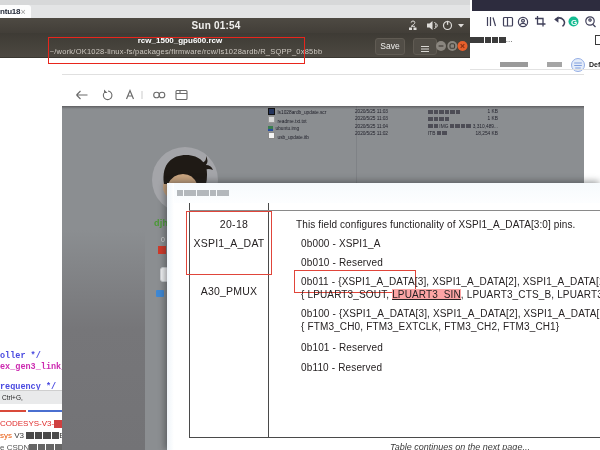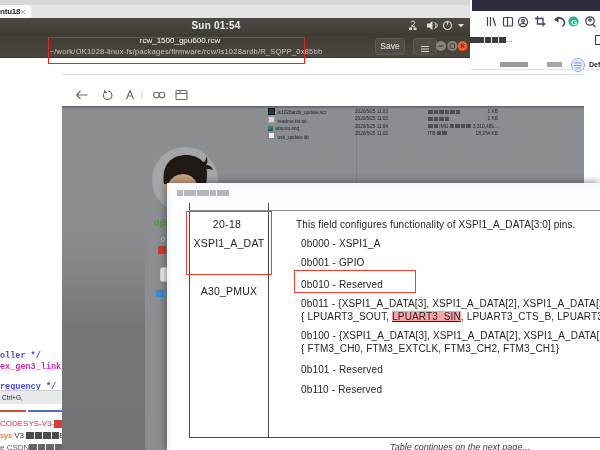--- a/index.html
+++ b/index.html
@@ -74,21 +74,21 @@
         <rect x="7.5" y="7.5" width="3" height="2.5"></rect>
     <path d="M21,3.5 h2.5 l3,-2.5 v9 l-3,-2.5 h-2.5 z"></path>
     <path d="M28.5,2 a5,5 0 0 1 0,7 M30.5,3.5 a3,3 0 0 1 0,4" stroke="#dedcd9" stroke-width="1" fill="none"></path>
     <circle cx="41.5" cy="5.5" r="4" fill="none" stroke="#dedcd9" stroke-width="1.2"></circle>
     <rect x="40.9" y="0.8" width="1.3" height="4"></rect>
     <path d="M52,4 l3,3.5 3,-3.5 z"></path>
   </g>
 </svg>
 
 <div class="abs" style="left:0;top:33px;width:470px;height:23.5px;background:linear-gradient(#3e3b35,#4c4841);border-bottom:1px solid #3a3731;"></div>
-<div class="abs" style="left:0;top:36px;width:360px;text-align:center;font-size:8px;font-weight:normal;color:#ffffff;">rcw_1500_gpu600.rcw</div>
+<div class="abs" style="left:0;top:36px;width:360px;text-align:center;font-size:8px;font-weight:bold;color:#ffffff;">rcw_1500_gpu600.rcw</div>
 <div class="abs" style="left:6px;top:46.5px;width:360px;text-align:center;font-size:7.5px;letter-spacing:0.22px;color:#cdc8c1;">~/work/OK1028-linux-fs/packages/firmware/rcw/ls1028ardb/R_SQPP_0x85bb</div>
 <div class="abs" style="left:375px;top:37.5px;width:28px;height:15px;background:#514d46;border:1px solid #605b53;border-radius:3px;text-align:center;font-size:8.5px;color:#f0efed;line-height:15px;">Save</div>
 <div class="abs" style="left:413px;top:37.5px;width:22px;height:15px;background:#514d46;border:1px solid #605b53;border-radius:3px;text-align:center;color:#d9d7d3;">
   <svg width="10" height="8" style="margin-top:3.5px;">
         <path d="M1,1.5 h8 M1,4 h8 M1,6.5 h8" stroke="#d9d7d3" stroke-width="1.1"></path>
       </svg>
 </div>
 <svg class="abs" style="left:435px;top:39.5px;" width="34" height="12" viewBox="0 0 34 12">
   <circle cx="6" cy="6" r="5" fill="#8a867f"></circle>
   <path d="M3.6,6 h4.8" stroke="#403c36" stroke-width="1.2"></path>
@@ -165,32 +165,31 @@
 
 <div class="abs" style="left:177px;top:190px;font-size:0;line-height:0;white-space:nowrap;">
   <span class="cjk" style="background:#b4b8bc;width:6px;height:5.5px;margin-right:0.6px;"></span><span class="cjk" style="background:#b4b8bc;width:6px;height:5.5px;margin-right:0.6px;"></span><span class="cjk" style="background:#b4b8bc;width:6px;height:5.5px;margin-right:0.6px;"></span><span class="cjk" style="background:#b4b8bc;width:6px;height:5.5px;margin-right:0.6px;"></span><span class="cjk" style="background:#b4b8bc;width:6px;height:5.5px;margin-right:0.6px;"></span><span class="cjk" style="background:#b4b8bc;width:6px;height:5.5px;margin-right:0.6px;"></span><span class="cjk" style="background:#b4b8bc;width:6px;height:5.5px;margin-right:0.6px;"></span><span class="cjk" style="background:#b4b8bc;width:6px;height:5.5px;"></span>
 </div>
 
 <div class="abs" style="left:189px;top:203px;width:1px;height:234px;background:#4a4a4a;"></div>
 <div class="abs" style="left:268px;top:203px;width:1px;height:234px;background:#4a4a4a;"></div>
 <div class="abs" style="left:189px;top:210px;width:411px;height:1px;background:#8a8a8a;"></div>
 <div class="abs" style="left:189px;top:437px;width:411px;height:1px;background:#4a4a4a;"></div>
 
-<div class="abs" style="left:187px;top:218px;width:80px;text-align:center;font-size:10.5px;letter-spacing:0.3px;color:#262223;">20-18</div>
+<div class="abs" style="left:194px;top:218px;width:80px;text-align:center;font-size:10.5px;letter-spacing:0.3px;color:#262223;">20-18</div>
 <div class="abs" style="left:189px;top:237px;width:80px;text-align:center;font-size:10.5px;letter-spacing:0.2px;color:#262223;">XSPI1_A_DAT</div>
 <div class="abs" style="left:189px;top:253px;width:80px;text-align:center;font-size:10.5px;letter-spacing:0.2px;color:#262223;margin-top:32px;">A30_PMUX</div>
 
 <div class="abs" style="left:186px;top:211px;width:84px;height:62px;border:1.2px solid #e0453a;"></div>
 <div class="abs" style="left:294px;top:270px;width:120px;height:21px;border:1.2px solid #e0453a;"></div>
 
 <div class="abs" style="left:271.5px;top:218px;width:328.5px;font-size:10px;letter-spacing:0.15px;color:#262223;white-space:nowrap;overflow:hidden;line-height:13px;">
   <div style="letter-spacing:0.1px;margin-bottom:6px;text-align:center;">This field configures functionality of XSPI1_A_DATA[3:0] pins.</div>
   <div style="margin-left:29.5px;">
     <div style="margin-bottom:6px;">0b000 - XSPI1_A</div>
-    <div style="margin-bottom:9px;">0b001 - GPIO</div>
     <div style="margin-bottom:6px;">0b010 - Reserved</div>
     <div style="margin-bottom:6px;">0b011 - {XSPI1_A_DATA[3], XSPI1_A_DATA[2], XSPI1_A_DATA[1],<br>{ LPUART3_SOUT, <span style="background:#fca5a5;text-decoration:underline;">LPUART3_SIN</span>, LPUART3_CTS_B, LPUART3_R</div>
     <div style="margin-bottom:8px;">0b100 - {XSPI1_A_DATA[3], XSPI1_A_DATA[2], XSPI1_A_DATA[1],<br>{ FTM3_CH0, FTM3_EXTCLK, FTM3_CH2, FTM3_CH1}</div>
     <div style="margin-bottom:7px;">0b101 - Reserved</div>
     <div style="margin-bottom:6px;">0b110 - Reserved</div>
   </div>
 </div>
 <div class="abs" style="left:340px;top:442px;width:240px;text-align:center;font-style:italic;font-size:9px;color:#3a3a3a;">Table continues on the next page...</div>
 
 <div class="abs" style="left:48px;top:37px;width:255px;height:25px;border:1.6px solid #e8251c;z-index:30;"></div>

